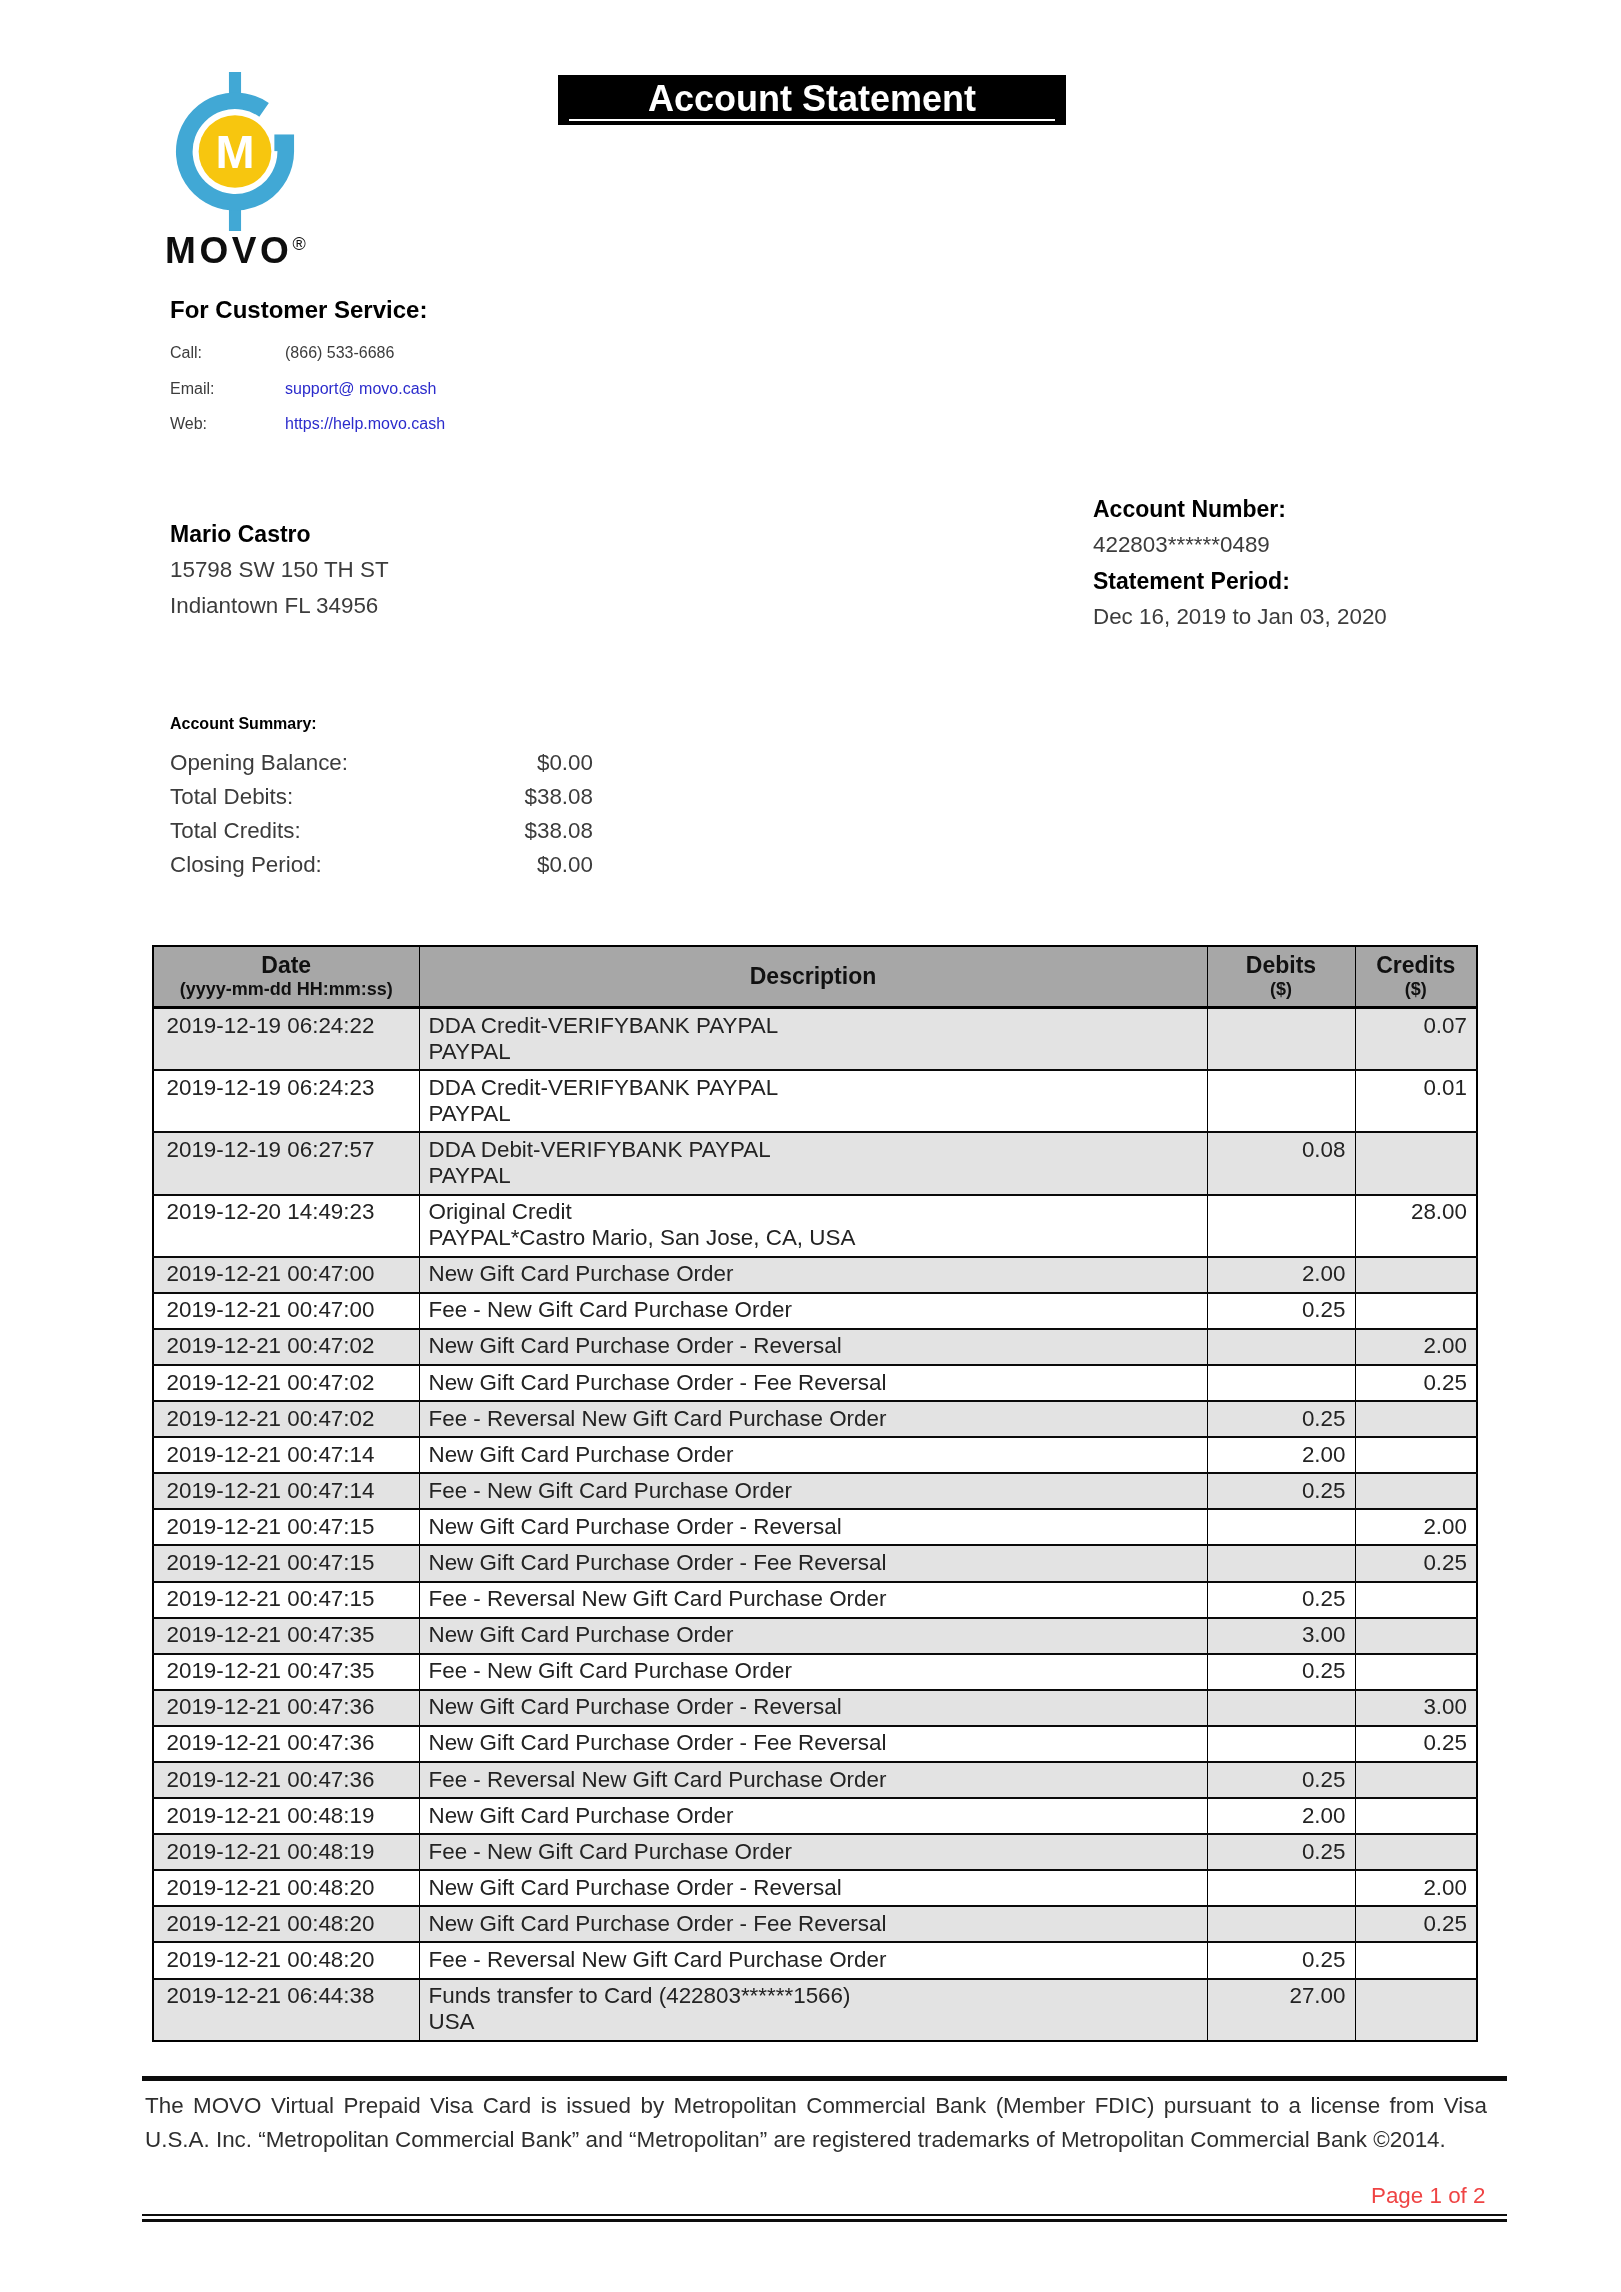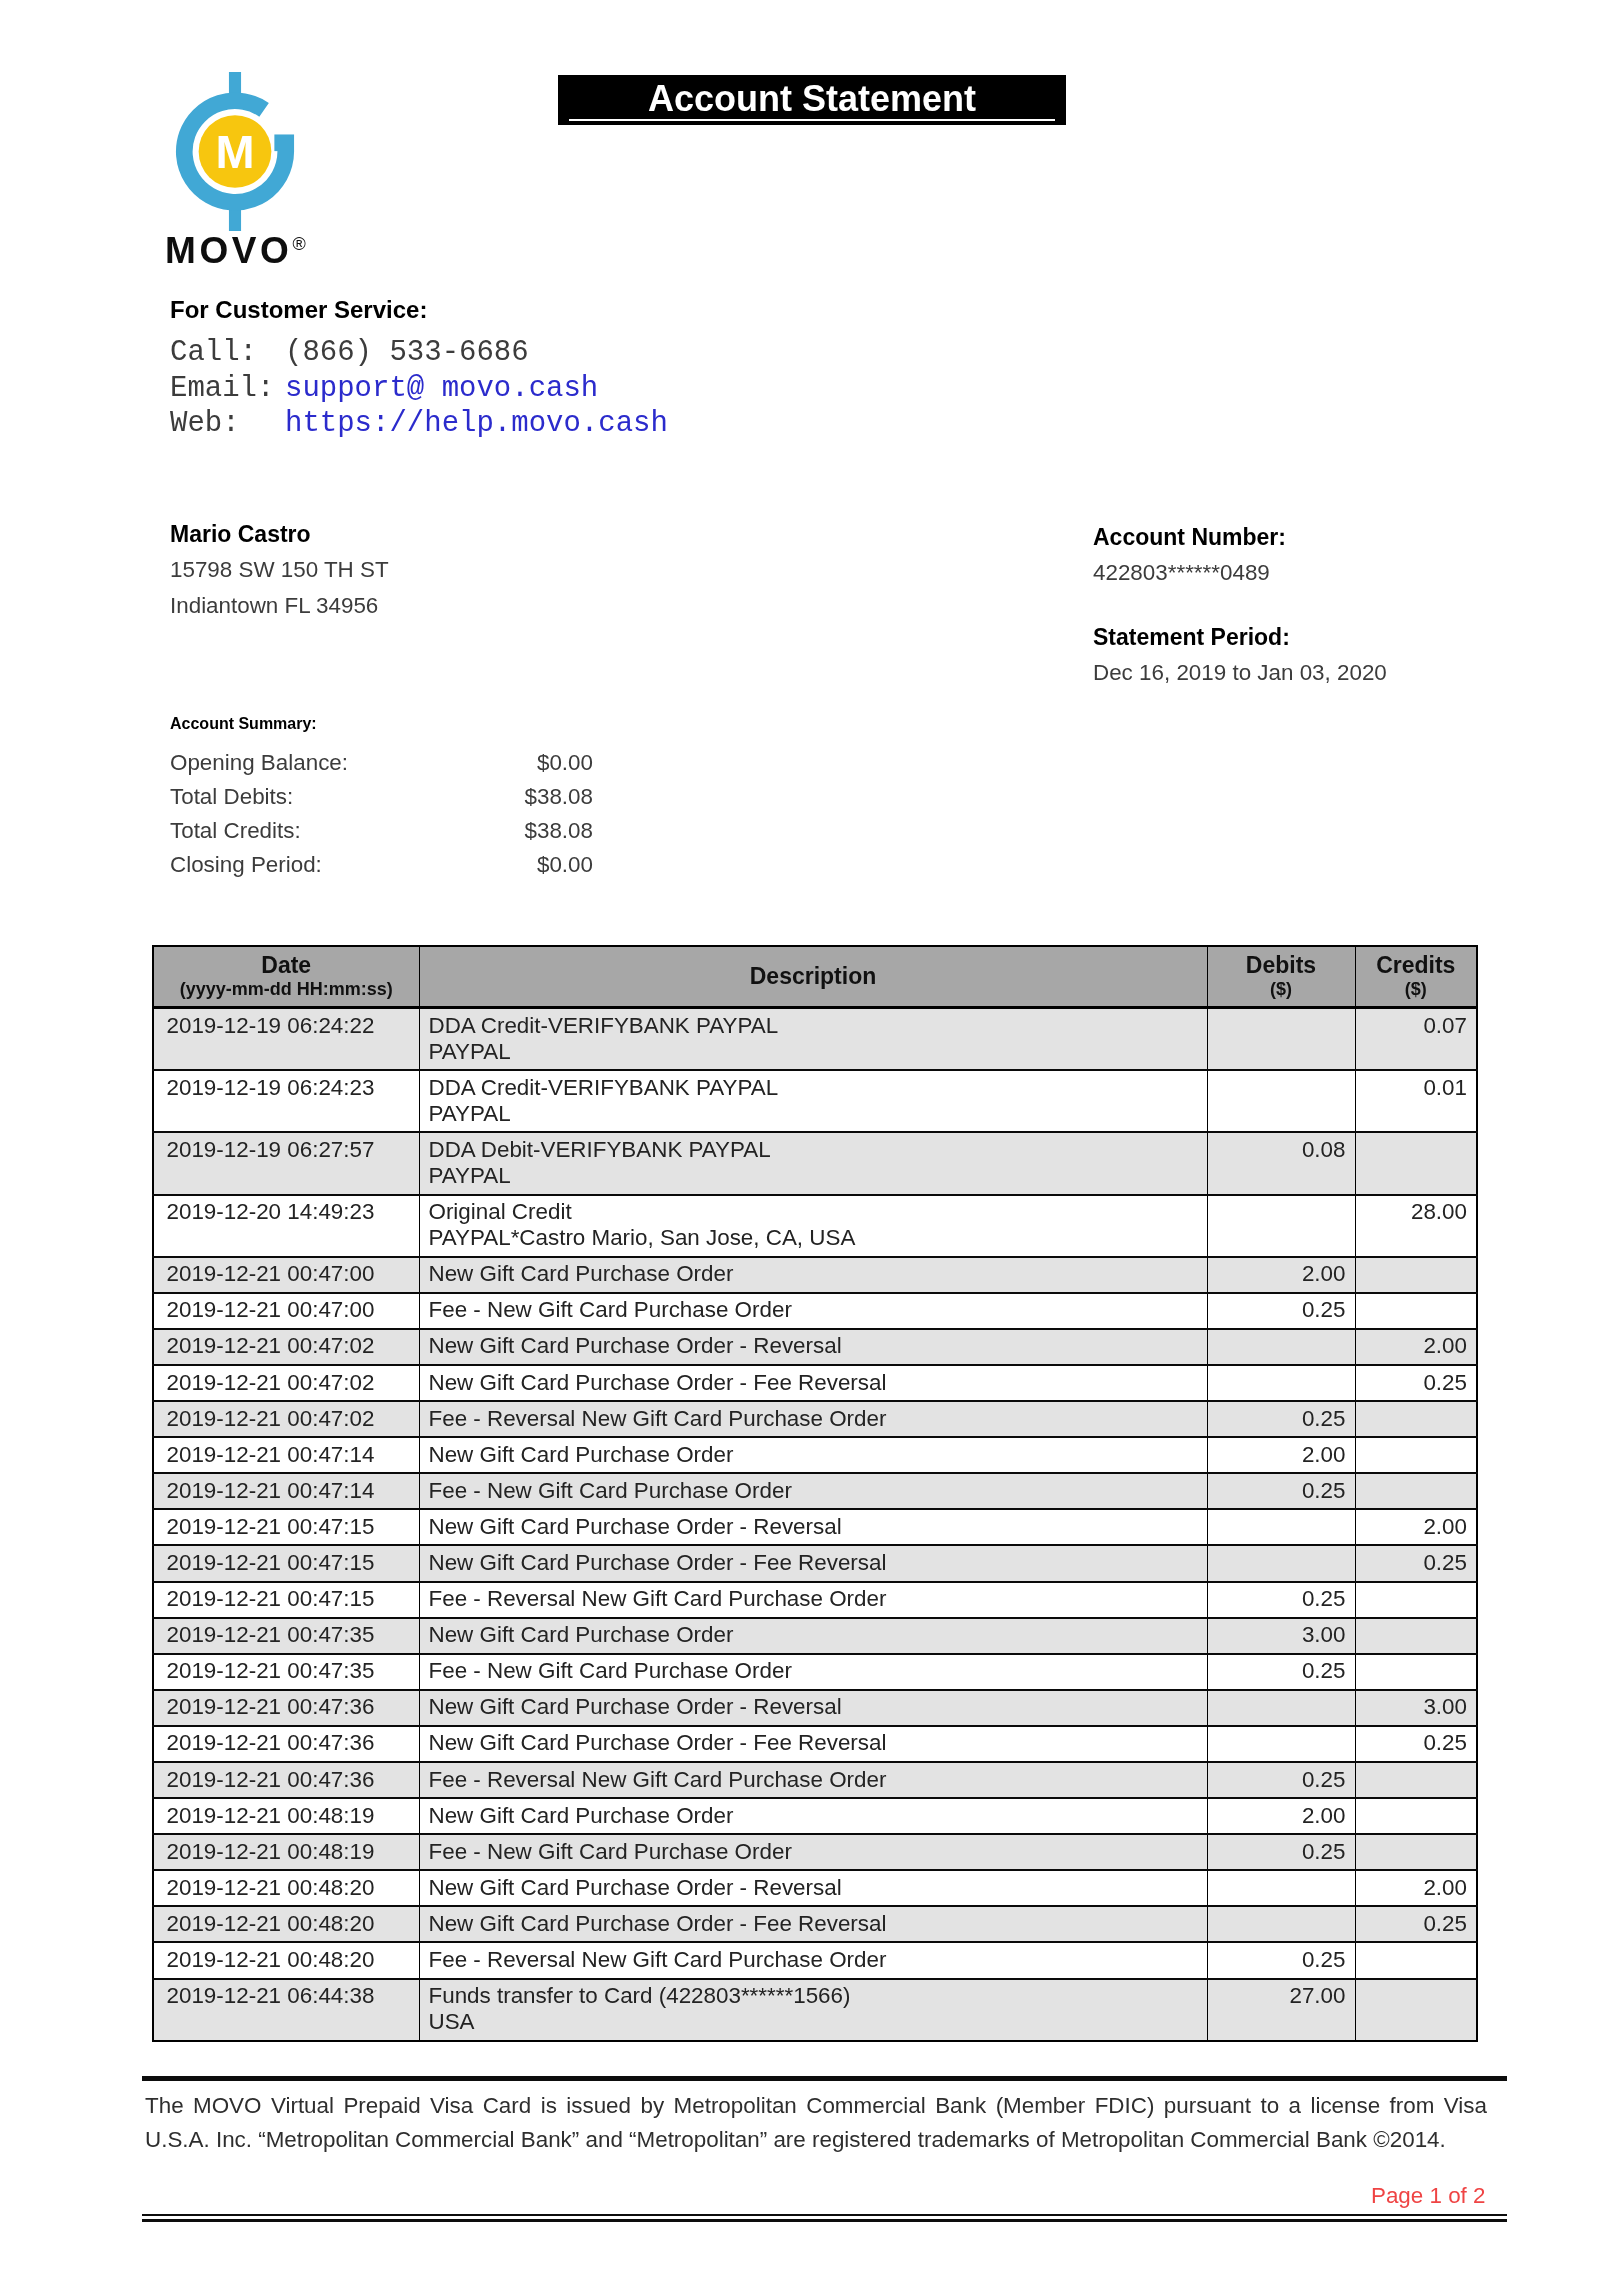--- a/index.html
+++ b/index.html
@@ -33,31 +33,31 @@
     text-align:center;
   }
   .title-box::after{
     content:"";position:absolute;left:10.7px;right:10.7px;bottom:3.6px;height:2.7px;
     background:#fff;
   }
 
   
   .cs{position:absolute;left:170px;top:296px;width:502px;}
   .cs-heading{font-weight:bold;font-size:24px;color:#000;margin-bottom:16px;}
-  .cs-row{display:flex;font-size:29px;color:#3c3c3c;line-height:25px;margin-bottom:10.7px;font-family:Liberation Mono, monospace;}
+  .cs-row{display:flex;font-size:16px;color:#3c3c3c;line-height:25px;margin-bottom:10.7px;}
   .cs-label{width:115px;flex:0 0 115px;}
   .cs-link{color:#2b2bcc;text-decoration:none;}
 
   
   .holder{position:absolute;left:170px;top:472px;font-size:22.4px;color:#3c3c3c;line-height:36px;margin-top:44px;}
   .holder .name{font-weight:bold;font-size:23px;color:#000;}
 
   
   .acct{position:absolute;left:1093px;top:491px;font-size:22.4px;line-height:36px;}
-  .acct .lbl{font-weight:bold;font-size:23px;color:#000;margin-top:28px;}
+  .acct .lbl{font-weight:bold;font-size:23px;color:#000;}
   .acct .val{color:#3c3c3c;}
 
   
   .summary{position:absolute;left:170px;top:715px;width:423px;}
   .summary-heading{font-weight:bold;font-size:16px;color:#000;margin-bottom:12.5px;}
   .summary-row{display:flex;justify-content:space-between;font-size:22.4px;color:#3c3c3c;line-height:34px;}
 
   
   table.txn{
     position:absolute;left:152px;top:935px;width:1324px;

